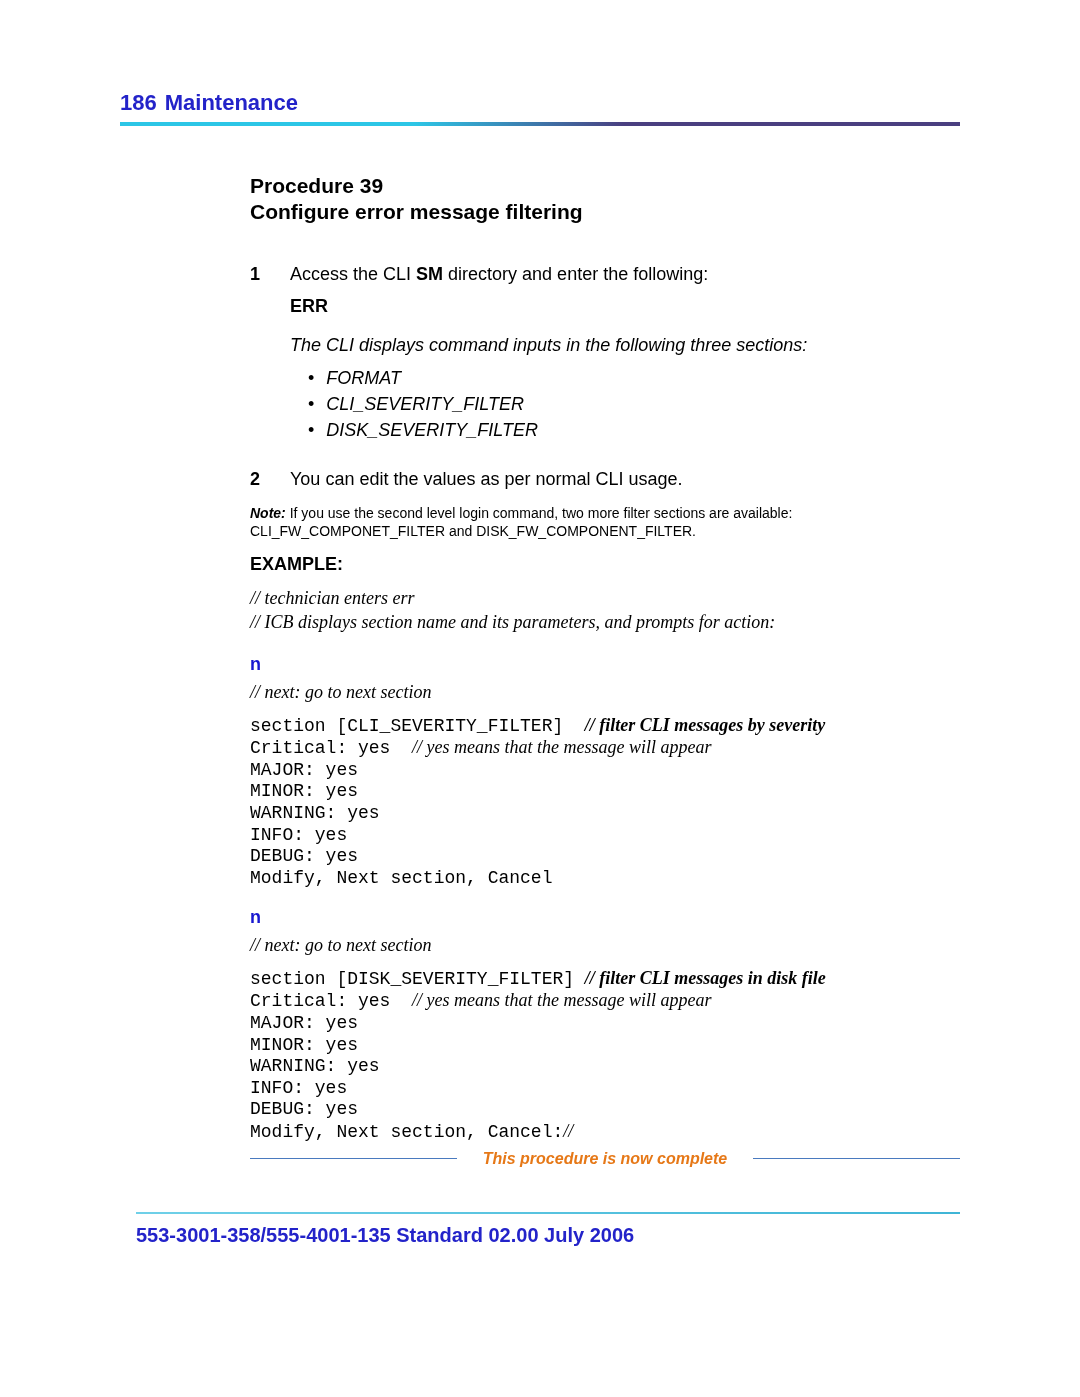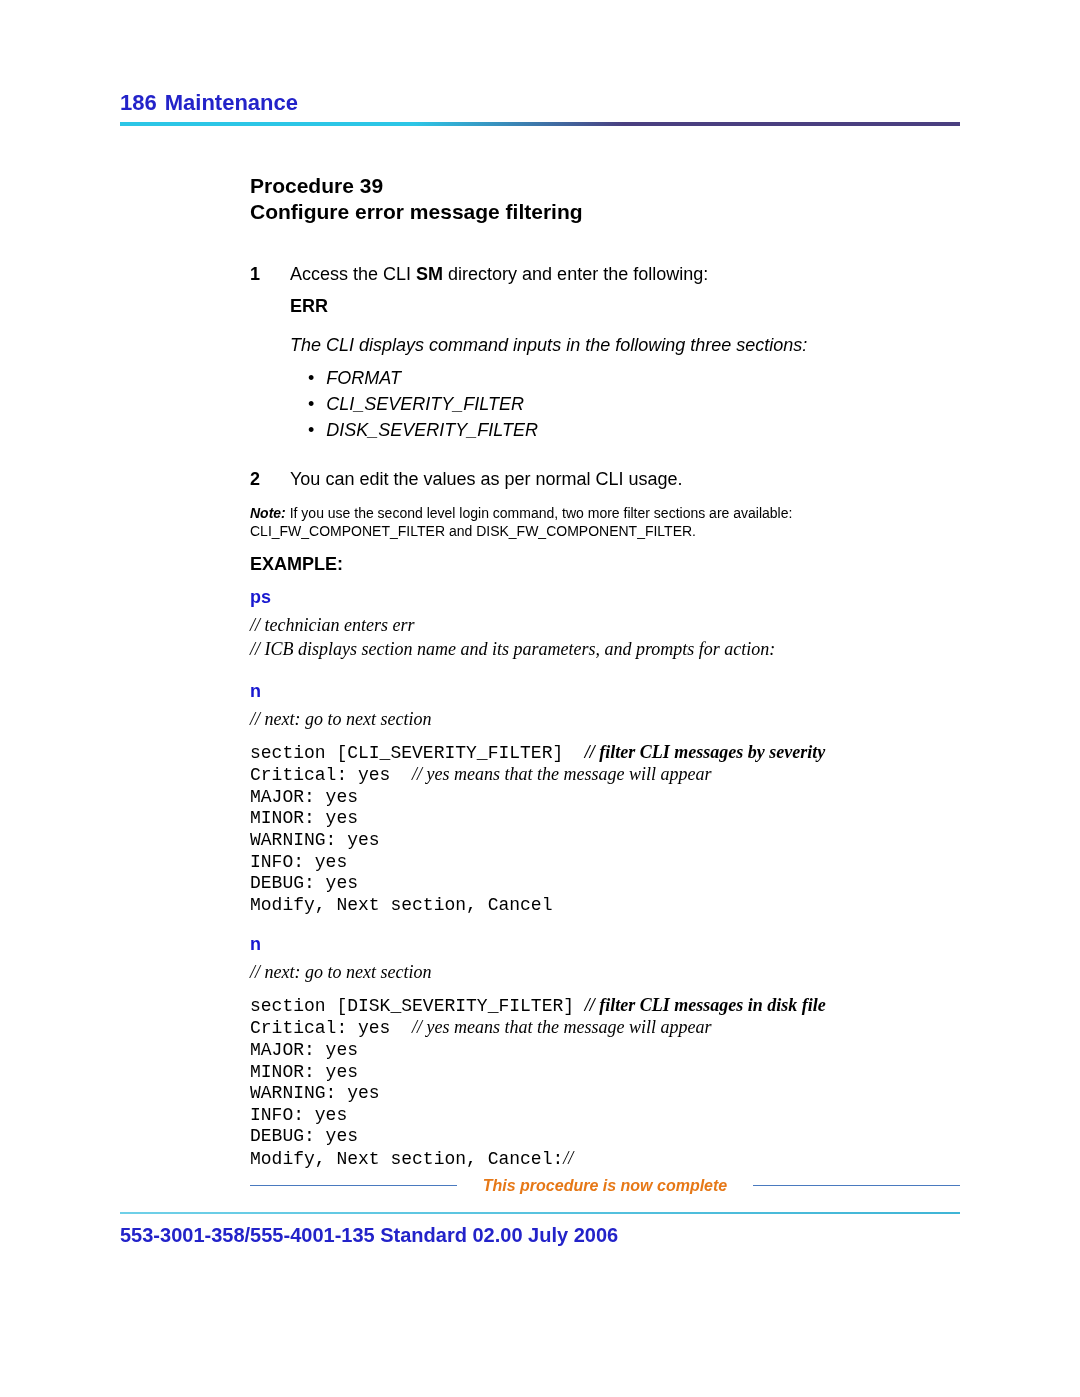--- a/index.html
+++ b/index.html
@@ -136,21 +136,21 @@
     background: #4a7abf;
   }
   .sep-text {
     color: #e67817;
     font-weight: bold;
     font-style: italic;
     font-size: 16px;
   }
   .footer {
     position: absolute;
-    left: 120px;
+    left: 136px;
     right: 120px;
     bottom: 72px;
   }
   .footer-rule {
     height: 2px;
     background: linear-gradient(to right, #6fd0e8 0%, #3fb5d6 100%);
     margin-bottom: 10px;
   }
   .footer-text {
     color: #2323c9;
@@ -194,21 +194,20 @@
       <div class="step-num">2</div>
       <div class="step-body">You can edit the values as per normal CLI usage.</div>
     </div>
 
     <div class="note-block">
       <span class="note-label">Note:</span><span>  If you use the second level login command, two more filter sections are available: CLI_FW_COMPONET_FILTER and DISK_FW_COMPONENT_FILTER.</span>
     </div>
 
     <div class="example-label">EXAMPLE:</div>
 
-    <div class="cmd">ps</div>
 
     <div class="code-comment">// technician enters err</div>
     <div class="code-comment">// ICB displays section name and its parameters, and prompts for action:</div>
     <div style="height:10px"></div>
 
 
     <div class="cmd">n</div>
     <div class="code-comment">// next: go to next section</div>
     <div style="height:10px"></div>
 

